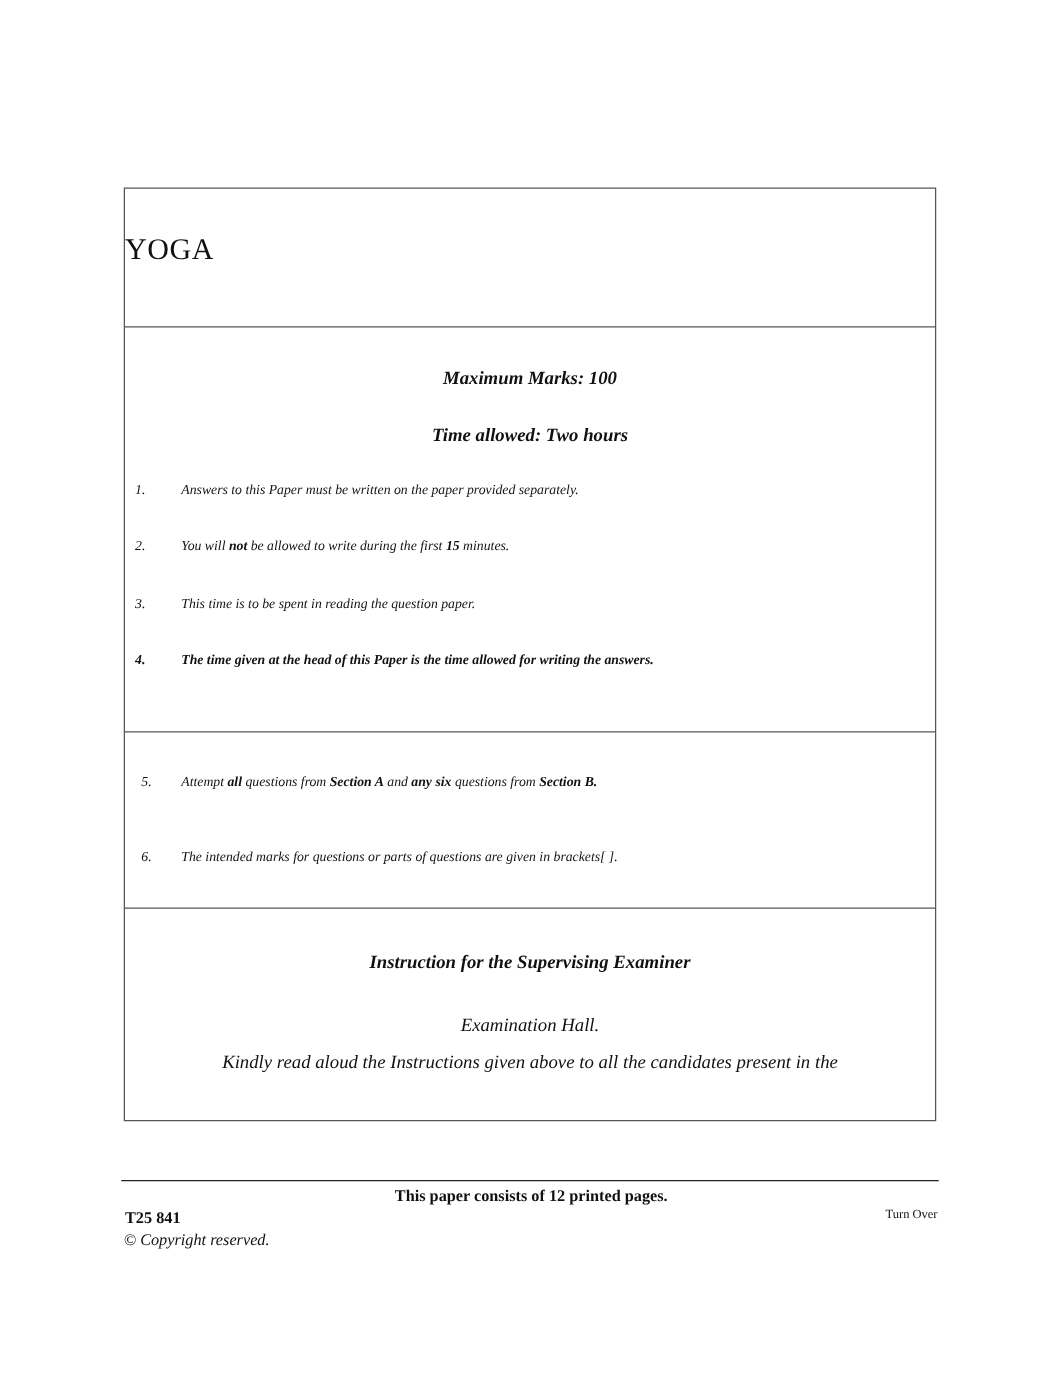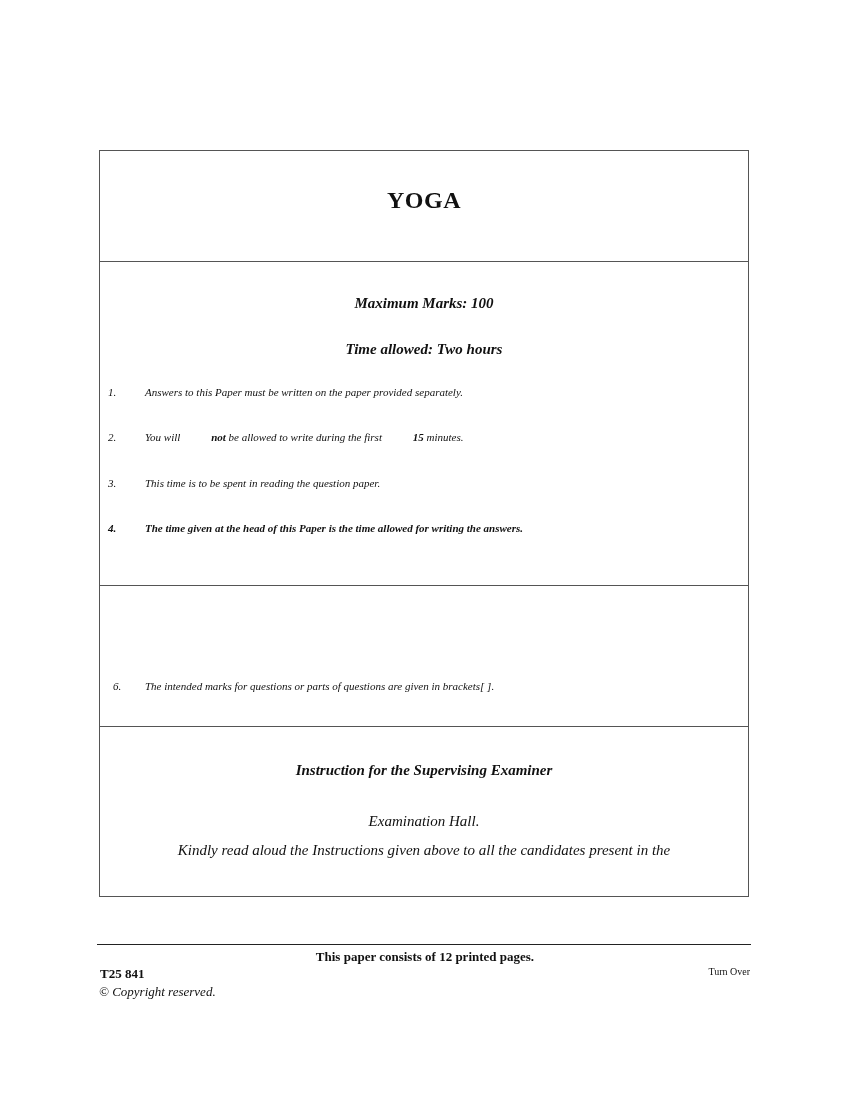--- a/index.html
+++ b/index.html
@@ -1,27 +1,27 @@
 <!DOCTYPE html>
 <html><head>
   <meta charset="utf-8">
   <style>
     html, body { margin: 0; padding: 0; background: #ffffff; }
     body { width: 850px; height: 1100px; position: relative; font-family: "Liberation Serif", "DejaVu Serif", serif; color: #111; overflow: hidden; }
     .box { position: absolute; left: 99px; top: 150px; width: 650px; border: 1px solid #555; box-sizing: border-box; }
     .sec { border-top: 1px solid #555; position: relative; box-sizing: border-box; }
     .sec.first { border-top: none; }
     .title-sec { height: 110px; }
-    .title { position: absolute; left: 0; right: 0; top: 36px; text-align: center; font-weight: bold; font-size: 24px; letter-spacing: 0.5px; }
+    .title { position: absolute; left: 0; right: 0; top: 36px; text-align: left; font-weight: normal; font-size: 24px; letter-spacing: 0.5px; }
     .info-sec { height: 324px; }
     .center-line { position: absolute; left: 0; right: 0; text-align: center; font-style: italic; font-weight: bold; font-size: 15px; }
     .item { position: absolute; left: 8px; right: 8px; font-style: italic; font-size: 11px; white-space: nowrap; }
     .item .num { display: inline-block; width: 37px; }
     .item.bold { font-weight: bold; }
-    .b { font-weight: bold; margin-left: 28px; }
+    .b { font-weight: bold; }
     .sec2 { height: 141px; }
     .sec3 { height: 170px; }
     .para { position: absolute; left: 40px; right: 40px; top: 80px; text-align: center; font-style: italic; font-size: 15px; line-height: 29px; }
     .footer-rule { position: absolute; left: 97px; width: 654px; top: 944px; border-top: 1px solid #222; }
     .footer-pages { position: absolute; left: 0; right: 0; top: 949px; text-align: center; font-weight: bold; font-size: 13px; }
     .footer-code { position: absolute; left: 100px; top: 966px; font-weight: bold; font-size: 13px; }
     .footer-turn { position: absolute; right: 100px; top: 966px; font-weight: normal; font-size: 10px; }
     .footer-copy { position: absolute; left: 99px; top: 984px; font-style: italic; font-size: 13px; }
   </style>
 </head>
@@ -44,20 +44,23 @@
     </div>
     <div class="item" style="top:215px;">
       <span class="num">3.</span><span>This time is to be spent in reading the question paper.</span>
     </div>
     <div class="item bold" style="top:260px;">
       <span class="num">4.</span><span>The time given at the head of this Paper is the time allowed for writing the answers.</span>
     </div>
   </div>
 
   <div class="sec sec2">
+    <div class="item" style="top:34px; left:13px;">
+      <span class="num" style="width:32px;">5.</span><span>Attempt </span><span class="b">all</span><span> questions from </span><span class="b">Section A</span><span> and </span><span class="b">any six</span><span> questions from </span><span class="b">Section B</span><span class="b">.</span>
+    </div>
     <div class="item" style="top:80px; left:13px;margin-top:14px;">
       <span class="num" style="width:32px;">6.</span><span>The intended marks for questions or parts of questions are given in brackets[ ].</span>
     </div>
   </div>
 
   <div class="sec sec3">
     <div class="center-line" style="top:35px;">Instruction for the Supervising Examiner</div>
     <div class="para">
       <div>Examination Hall.</div>
       <div>Kindly read aloud the Instructions given above to all the candidates present in the</div>

